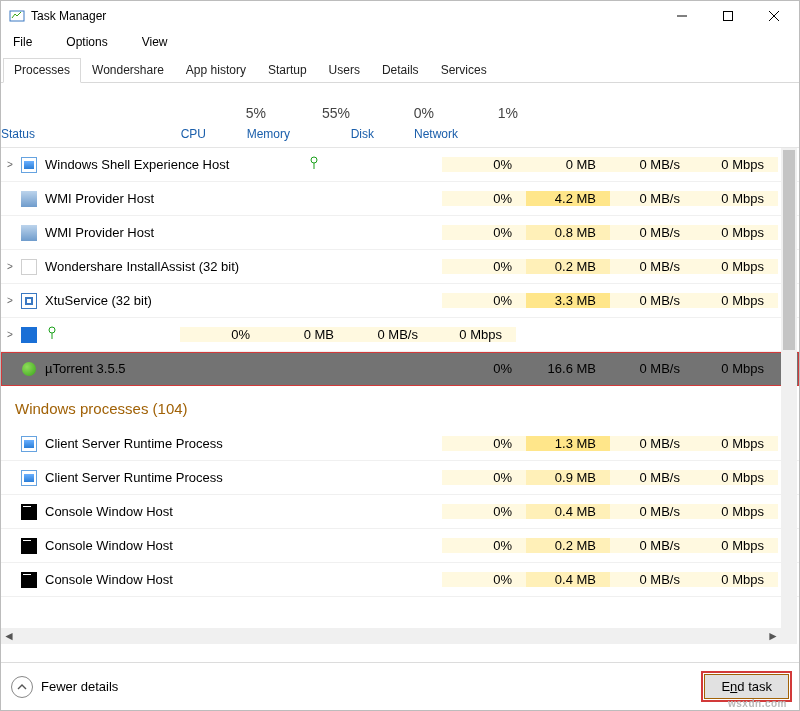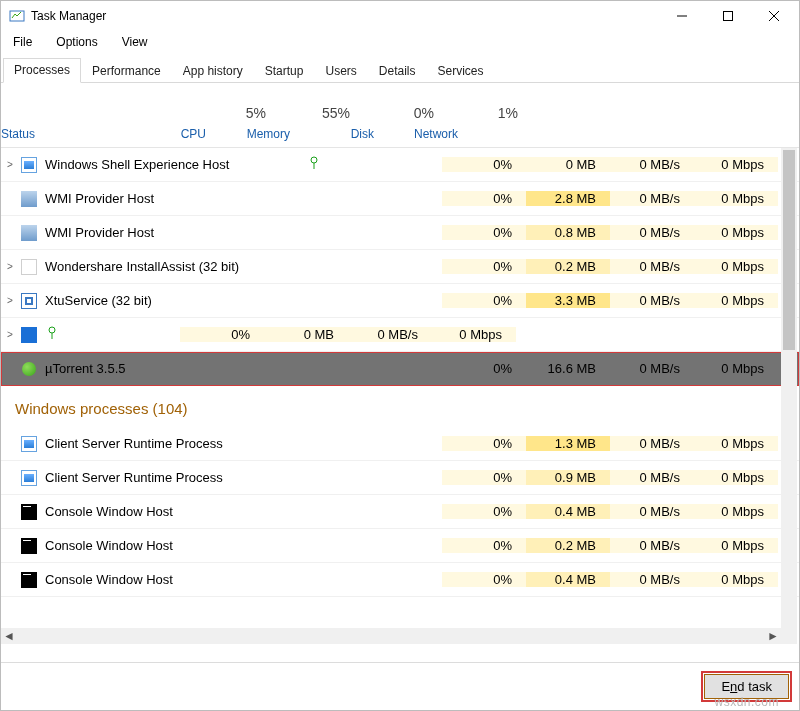--- a/index.html
+++ b/index.html
@@ -16,24 +16,24 @@
     position: relative;
   }
   
   .titlebar { display:flex; align-items:center; height:30px; padding:0 2px 0 8px; }
   .titlebar .appicon { width:16px; height:16px; margin-right:6px; display:inline-flex; align-items:center; justify-content:center; }
   .titlebar .title { flex:none; font-size:12px; }
   .titlebar .spacer { flex:1; }
   .winbtn { width:46px; height:30px; display:flex; align-items:center; justify-content:center; }
   .winbtn svg { stroke:#000; }
   
-  .menubar { height:22px; display:flex; align-items:center; padding:0 4px; gap:8px; }
+  .menubar { height:22px; display:flex; align-items:center; padding:0 4px; gap:18px; }
   .menuitem { padding:2px 8px; font-size:12px; }
   
-  .tabs { display:flex; align-items:flex-end; margin-top:4px; padding-left:2px; border-bottom:1px solid #d9d9d9; }
+  .tabs { display:flex; margin-top:4px; padding-left:2px; border-bottom:1px solid #d9d9d9; }
   .tab { padding:4px 10px 5px 10px; font-size:12px; color:#222; border:1px solid transparent; border-bottom:none; position:relative; top:1px; }
   .tab.active { background:#fff; border:1px solid #d9d9d9; border-bottom:1px solid #fff; }
   
   .grid { display:flex; flex-direction:column; position:absolute; top:92px; left:0; right:0; bottom:66px; }
   .head { display:flex; flex-direction:column; border-bottom:1px solid #e5e5e5; }
   .head-top { display:flex; height:28px; align-items:flex-end; }
   .head-bot { display:flex; height:26px; align-items:center; }
   .col-name { width:300px; padding-left:32px; }
   .col-status { width:135px; }
   .col-cpu, .col-mem, .col-disk, .col-net { width:84px; text-align:right; padding-right:14px; }
@@ -60,21 +60,21 @@
   .vthumb { position:absolute; right:2px; top:2px; width:12px; height:200px; background:#c4c4c4; }
   .hscroll { position:absolute; left:0; right:18px; bottom:0; height:16px; background:#f0f0f0; display:flex; align-items:center; justify-content:space-between; }
   .harrow { width:16px; height:16px; display:flex; align-items:center; justify-content:center; color:#555; }
   
   .footer { position:absolute; left:0; right:0; bottom:0; height:48px; border-top:1px solid #dcdcdc; display:flex; align-items:center; padding:0 10px; }
   .fewer { display:flex; align-items:center; gap:8px; font-size:13px; }
   .fewer .circ { width:22px; height:22px; border:1px solid #888; border-radius:50%; display:flex; align-items:center; justify-content:center; }
   .footer .spacer { flex:1; }
   .endtask { border:1px solid #a16207; background:#e1e1e1; padding:4px 16px; font-size:13px; outline:2px solid #d23a3a; outline-offset:1px; }
   .endtask .u { text-decoration:underline; }
-  .watermark { position:absolute; right:20px; bottom:1px; font-size:12px; color:#b9b9b9; letter-spacing:0.5px; }
+  .watermark { position:absolute; right:12px; bottom:1px; font-size:10px; color:#b9b9b9; letter-spacing:0.5px;font-weight:bold; }
   
   .ico { width:16px; height:16px; }
   .ico-win { background:#fff; border:1px solid #66a3e0; position:relative; }
   .ico-win::after { content:""; position:absolute; left:2px; top:3px; right:2px; bottom:3px; background:linear-gradient(#6ab0ff,#2a7ed8); }
   .ico-cube { background:linear-gradient(#bcd4ec,#6f9ccc); }
   .ico-ws { background:#fff; border:1px solid #cfcfcf; }
   .ico-xtu { background:#fff; border:1px solid #3a78c2; position:relative; }
   .ico-xtu::after { content:""; position:absolute; inset:3px; border:2px solid #3a78c2; }
   .ico-blue { background:#1a6fd6; }
   .ico-ut  { width:14px; height:14px; border-radius:50%; background:radial-gradient(circle at 35% 35%, #8fdc5a, #3aa51a); }
@@ -112,21 +112,21 @@
 </div>
 
 <div class="menubar">
   <div class="menuitem">File</div>
   <div class="menuitem">Options</div>
   <div class="menuitem">View</div>
 </div>
 
 <div class="tabs">
   <div class="tab active">Processes</div>
-  <div class="tab">Performance</div>
+  <div class="tab">Wondershare</div>
   <div class="tab">App history</div>
   <div class="tab">Startup</div>
   <div class="tab">Users</div>
   <div class="tab">Details</div>
   <div class="tab">Services</div>
 </div>
 
 <div class="grid">
   <div class="head">
     <div class="head-top">
@@ -166,21 +166,21 @@
         <span class="cell col-net tint-low">0 Mbps</span>
       </div>
       <div class="row">
         <span class="expander"></span>
         <span class="proc-icon">
           <span class="ico ico-cube"></span>
         </span>
         <span class="name">WMI Provider Host</span>
         <span class="status"></span>
         <span class="cell col-cpu tint-low">0%</span>
-        <span class="cell col-mem tint-high">2.8 MB</span>
+        <span class="cell col-mem tint-high">4.2 MB</span>
         <span class="cell col-disk tint-low">0 MB/s</span>
         <span class="cell col-net tint-low">0 Mbps</span>
       </div>
       <div class="row">
         <span class="expander"></span>
         <span class="proc-icon">
           <span class="ico ico-cube"></span>
         </span>
         <span class="name">WMI Provider Host</span>
         <span class="status"></span>
@@ -306,16 +306,24 @@
         <div class="vthumb"></div>
       </div>
     <div class="hscroll">
       <div class="harrow">◄</div>
       <div class="harrow">►</div>
     </div>
   </div>
 </div>
 
 <div class="footer">
+  <div class="fewer">
+    <span class="circ">
+      <svg width="10" height="10">
+          <polyline points="1,7 5,3 9,7" fill="none" stroke="#555" stroke-width="1.4"></polyline>
+        </svg>
+    </span>
+    <span>Fewer details</span>
+  </div>
   <div class="spacer"></div>
   <button class="endtask"><span>E</span><span class="u">n</span><span>d task</span></button>
 </div>
 <div class="watermark">wsxdn.com</div>
 
 </body></html>

